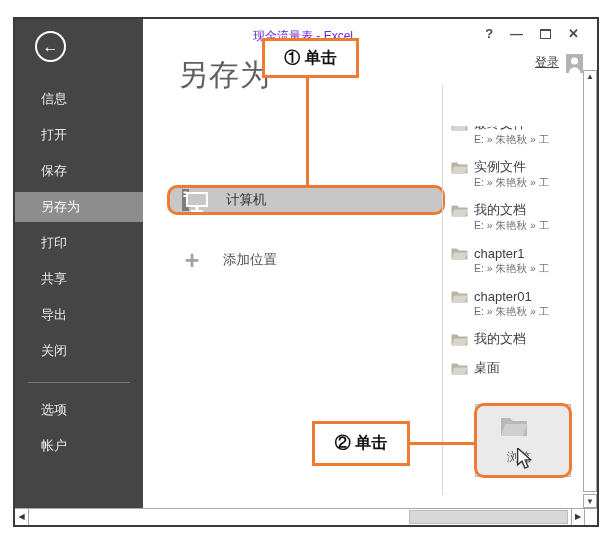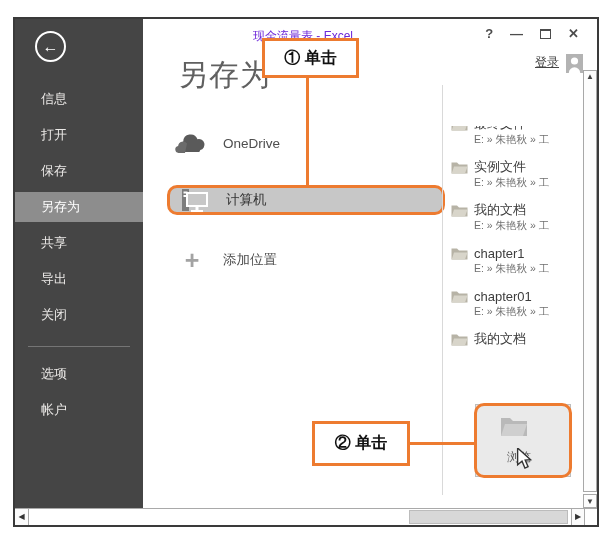--- a/index.html
+++ b/index.html
@@ -108,20 +108,23 @@
             <div class="side-item">
               <span>打开</span>
             </div>
             <div class="side-item">
               <span>保存</span>
             </div>
             <div class="side-item selected">
               <span>另存为</span>
             </div>
             <div class="side-item">
+              <span>打印</span>
+            </div>
+            <div class="side-item">
               <span>共享</span>
             </div>
             <div class="side-item">
               <span>导出</span>
             </div>
             <div class="side-item">
               <span>关闭</span>
             </div>
             <div class="side-divider"></div>
             <div class="side-item">
@@ -148,29 +151,20 @@
           <span class="signin">登录</span>
           <svg width="17" height="19">
             <rect x="0" y="0" width="17" height="19" fill="#b3b3b3"></rect>
             <circle cx="8.5" cy="7" r="3.6" fill="#fff"></circle>
             <path d="M2.8,19 a5.7,5.7 0 0 1 11.4,0 z" fill="#fff"></path>
           </svg>
         </div>
 
         <div class="heading">另存为</div>
 
-        <div class="place place-onedrive">
-          <span class="picon">
-            <svg width="34" height="21" viewBox="0 0 34 21">
-              <path d="M9,19 a5.2,5.2 0 0 1 -0.8,-10.3 A7.4,7.4 0 0 1 22.5,6.2 a5.6,5.6 0 0 1 2.8,10.9 l-1,1.9 z" fill="#5a5a5a"></path>
-              <path d="M3.5,20 a3.6,3.6 0 0 1 -0.4,-7.1 A5,5 0 0 1 12,10.5 l-2,9.5 z" fill="#6b6b6b"></path>
-            </svg>
-          </span>
-          <span>OneDrive</span>
-        </div>
 
         <div class="place place-computer">
           <span class="picon">
             <svg width="27" height="25" viewBox="0 0 27 25">
               <rect x="0" y="1" width="7" height="22" fill="#7d7d7d"></rect>
               <rect x="1.5" y="3.5" width="4" height="2" fill="#fff"></rect>
               <rect x="1.5" y="7" width="4" height="2" fill="#fff"></rect>
               <rect x="5" y="5" width="20" height="13" fill="#c7c7c7" stroke="#fff" stroke-width="2"></rect>
               <rect x="13.5" y="18" width="3" height="4" fill="#fff"></rect>
               <rect x="9" y="22" width="12" height="2" fill="#fff"></rect>
@@ -245,20 +239,30 @@
             <div class="folder-item">
               <div class="folder-row">
                 <svg width="17" height="13" viewBox="0 0 17 13">
                   <path d="M0.5,1.5 h5.5 l2,2 h8.5 v9 h-16 z" fill="#b7b3a6"></path>
                   <path d="M3,5.5 h13.5 l-2.5,7 h-13.3 z" fill="#d8d5ca"></path>
                 </svg>
                 <span class="folder-name">我的文档</span>
               </div>
 
             </div>
+            <div class="folder-item">
+              <div class="folder-row">
+                <svg width="17" height="13" viewBox="0 0 17 13">
+                  <path d="M0.5,1.5 h5.5 l2,2 h8.5 v9 h-16 z" fill="#b7b3a6"></path>
+                  <path d="M3,5.5 h13.5 l-2.5,7 h-13.3 z" fill="#d8d5ca"></path>
+                </svg>
+                <span class="folder-name">桌面</span>
+              </div>
+
+            </div>
         </div>
 
         <div class="browse">
           <div class="browse-outline"></div>
           <svg class="browse-ico" width="28" height="21" viewBox="0 0 28 21">
             <path d="M1,2 h9 l3,3 h14 v15 h-26 z" fill="#b9b9b9"></path>
             <path d="M5,8 h22 l-4,12 h-22 z" fill="#cfcfcf"></path>
           </svg>
           <div class="browse-label">浏览</div>
           <svg class="cursor" width="17" height="22" viewBox="0 0 12 16">

